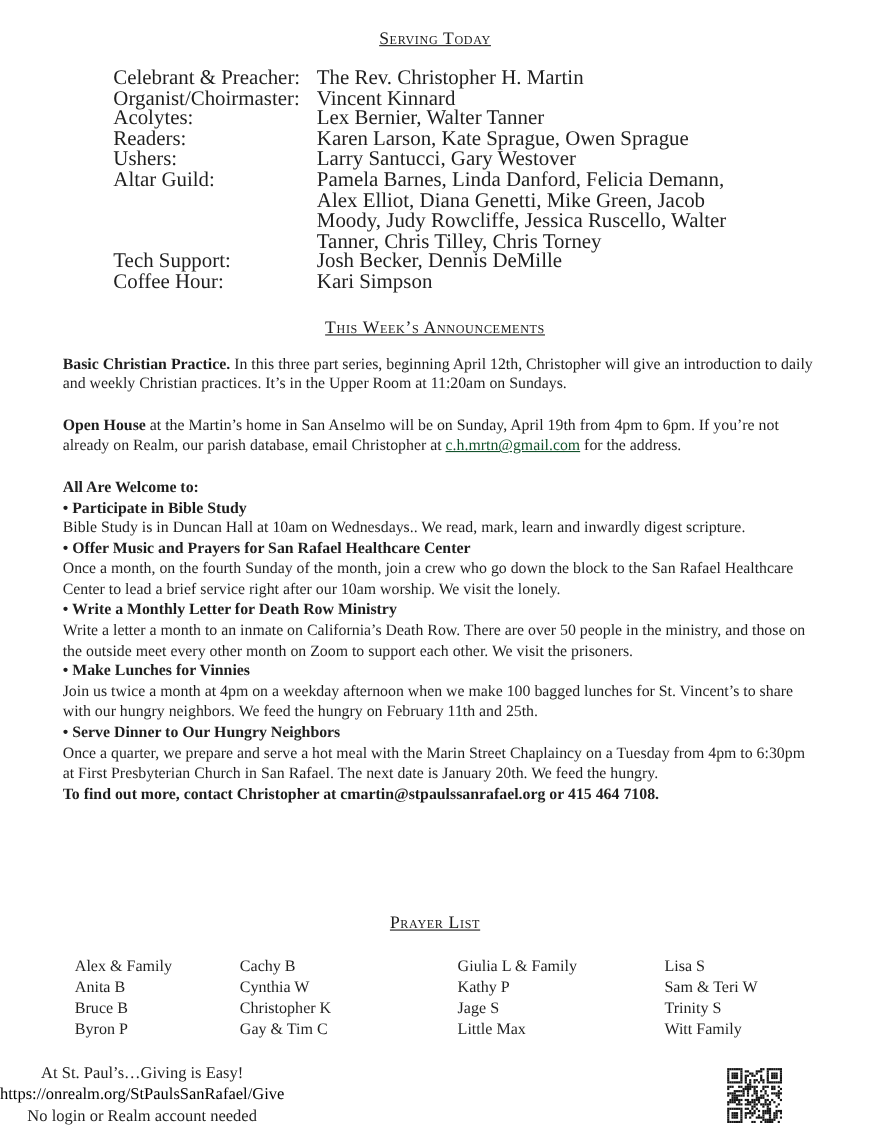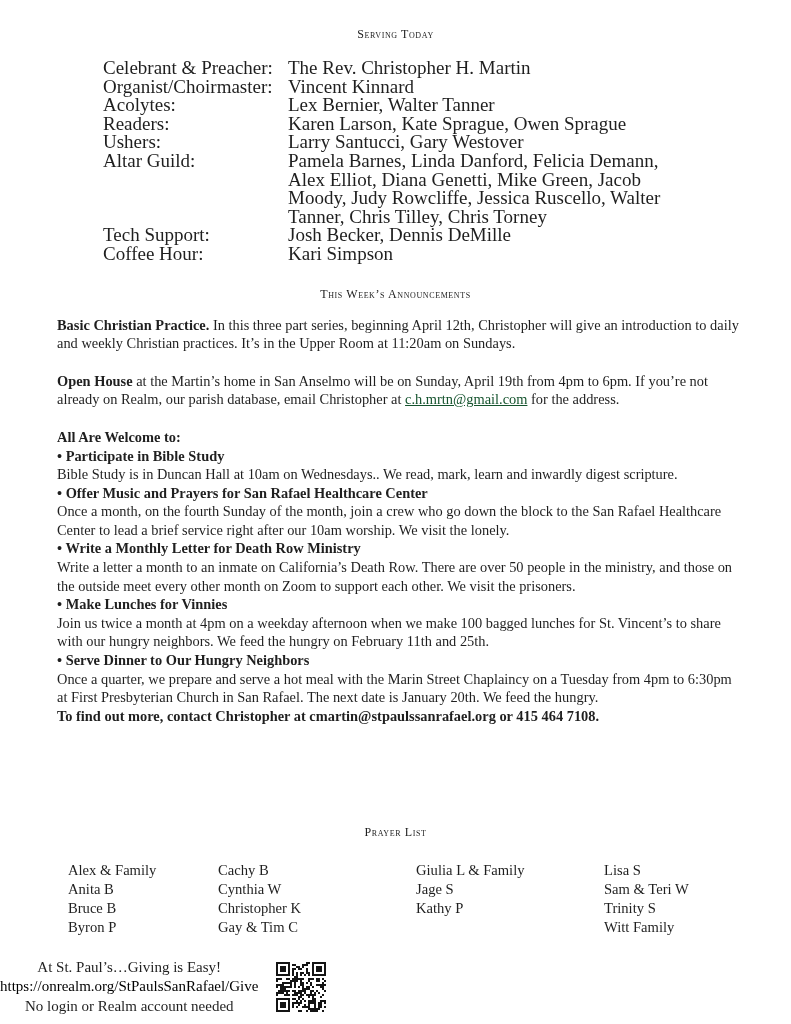--- a/index.html
+++ b/index.html
@@ -9,23 +9,24 @@
     font-family:"Liberation Serif", serif;
     color:#1f1f1f;
     -webkit-font-smoothing:antialiased;
   }
   .page { width:791px; height:1024px; padding-top:27px; position:relative; }
 
   .section-title {
     text-align:center;
     font-variant:small-caps;
     font-weight:normal;
-    font-size:12px;
+    font-size:16px;
     letter-spacing:0.6px;
     color:#1c1c1c;
+    text-decoration:underline;
   }
 
   
   .serving-table { margin:17px 0 0 103px; font-size:19px; line-height:18.6px; }
   .serving-row { display:flex; }
   .serving-label { width:185px; flex-shrink:0; }
   .serving-value { width:410px; }
 
   
   .announcements-title { margin-top:23px; }
@@ -38,21 +39,21 @@
 
   
   .prayer-title { margin-top:100px; }
   .prayer-grid { display:flex; margin:21px 0 0 68px; font-size:14.6px; line-height:18.8px; }
   .prayer-col-0 { width:150px; }
   .prayer-col-1 { width:198px; }
   .prayer-col-2 { width:188px; }
   .prayer-col-3 { width:150px; }
 
   
-  .giving { display:flex; justify-content:flex-start; align-items:center; gap:18px; margin-top:21px; margin-right:80px; }
+  .giving { display:flex; justify-content:space-between; align-items:center; gap:18px; margin-top:21px; margin-right:80px; }
   .giving-text { text-align:center; font-size:15px; line-height:19.5px; }
   a.giving-link { color:#3434b2; text-decoration:none; cursor:pointer; display:block; }
   .qr-box { width:50px; height:50px; flex-shrink:0; }
 </style>
 </head>
 <body>
 
 <div class="page">
 
   <h1 class="section-title">Serving Today</h1>
@@ -133,22 +134,23 @@
       <div>Byron P</div>
     </div>
     <div class="prayer-col-1">
       <div>Cachy B</div>
       <div>Cynthia W</div>
       <div>Christopher K</div>
       <div>Gay &amp; Tim C</div>
     </div>
     <div class="prayer-col-2">
       <div>Giulia L &amp; Family</div>
+      <div>Kathy P</div>
       <div>Jage S</div>
-      <div>Kathy P</div>
+      <div>Little Max</div>
     </div>
     <div class="prayer-col-3">
       <div>Lisa S</div>
       <div>Sam &amp; Teri W</div>
       <div>Trinity S</div>
       <div>Witt Family</div>
     </div>
   </div>
 
   <div class="giving">

